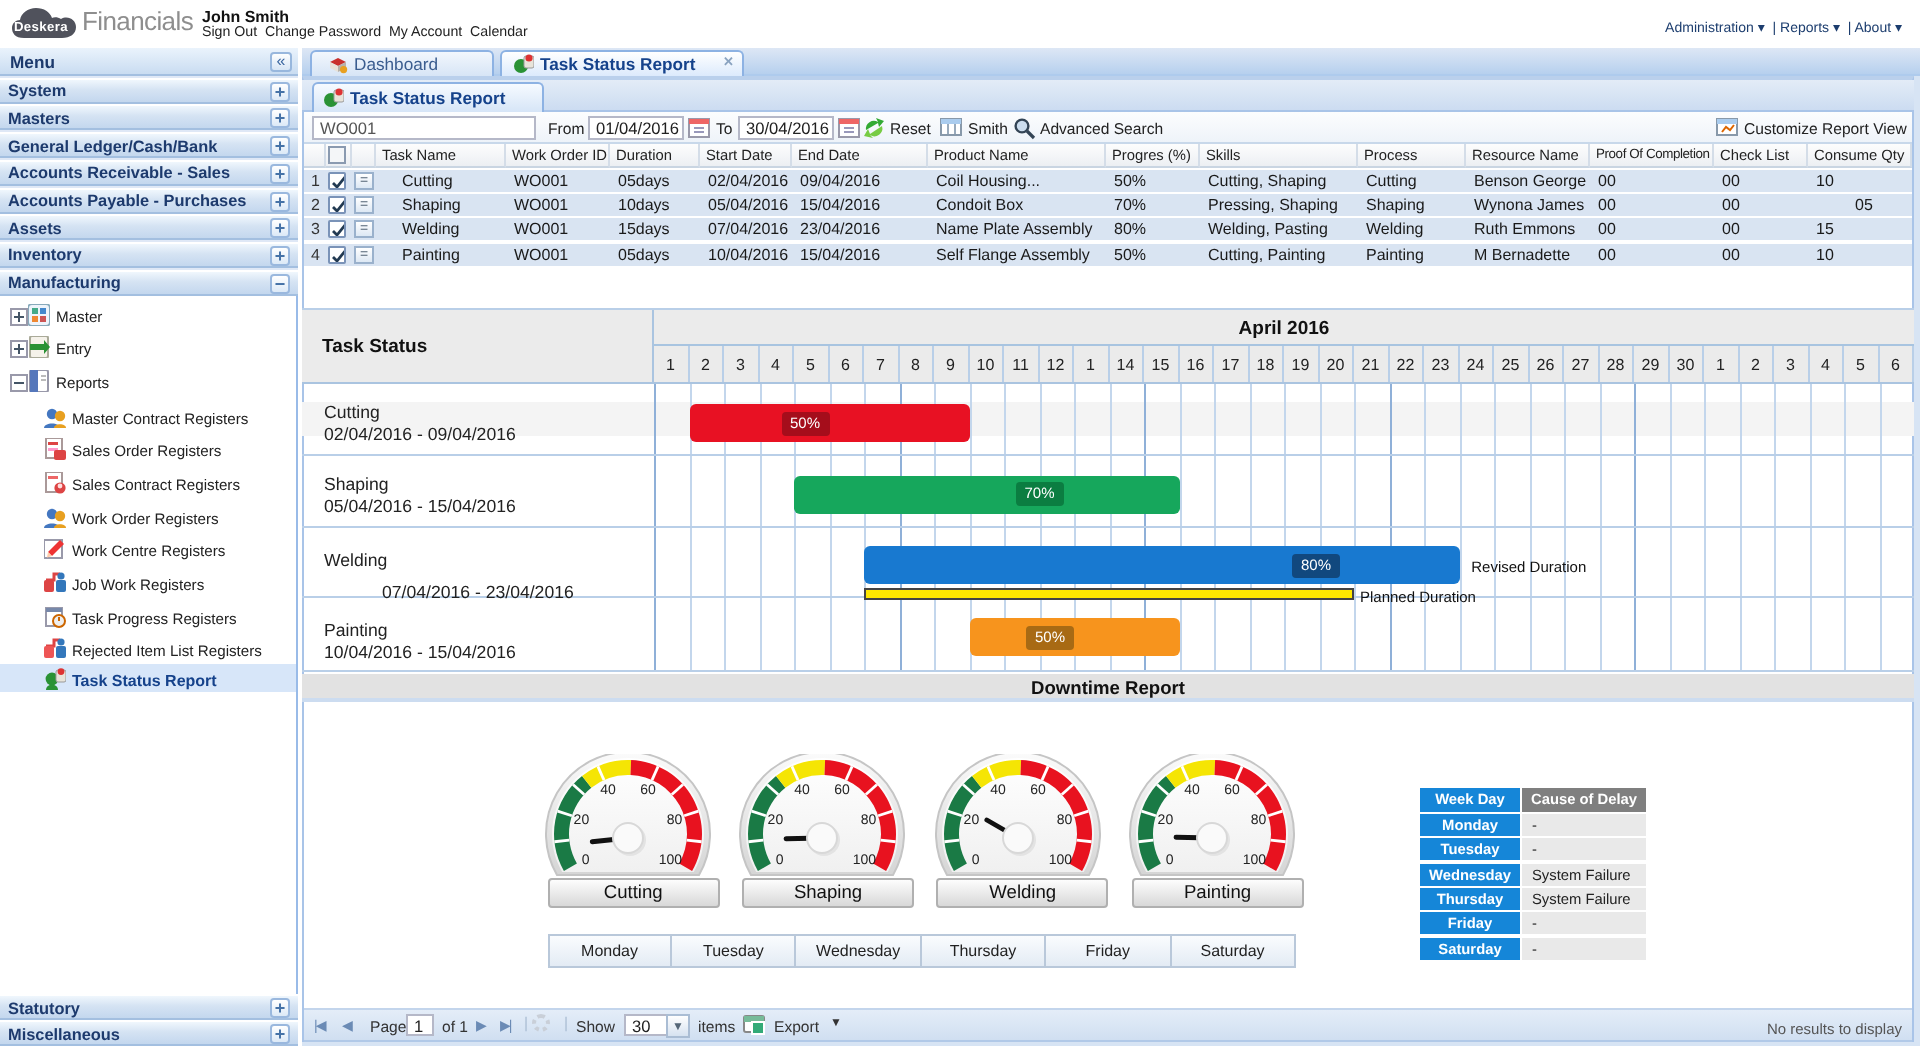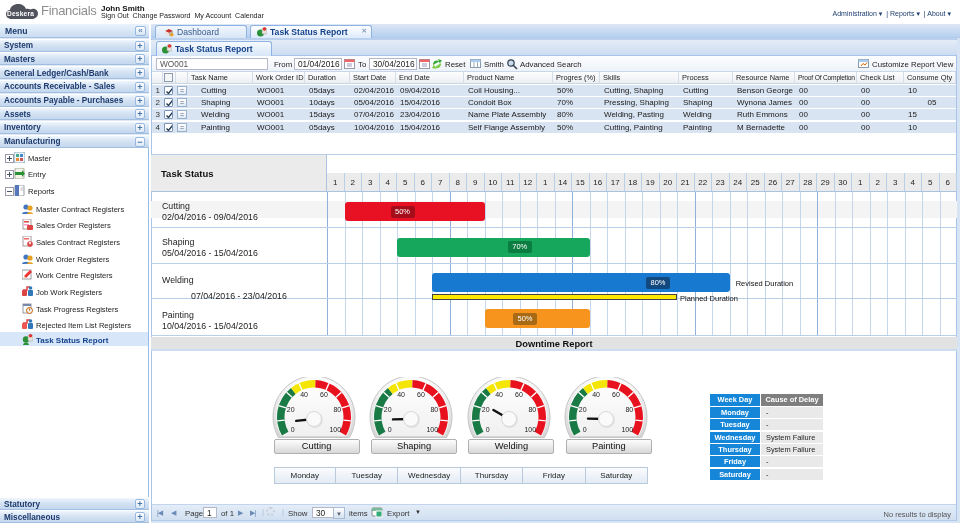--- a/index.html
+++ b/index.html
@@ -362,20 +362,21 @@
         <div class="gc" style="left: 581px; width: 62px;">M Bernadette</div>
         <div class="gc" style="left: 643px; width: 62px;">00</div>
         <div class="gc" style="left: 705px; width: 47px;">00</div>
         <div class="gc" style="left: 752px; width: 52px;">10</div>
       </div>
     </div>
   <div class="abs" id="gantt">
       <div style="position: absolute; left: 0px; top: 0px; width: 176px; height: 37.5px; background: rgb(235, 235, 235); border-right: 1px solid rgb(170, 196, 224); border-bottom: 1px solid rgb(170, 196, 224);">
         <div style="position:absolute;left:10px;top:13px;font-size:9.5px;font-weight:bold;color:#111">Task Status</div>
       </div>
+      <div style="position: absolute; left: 176px; top: 0px; width: 630px; height: 18.5px; background: rgb(235, 235, 235); border-bottom: 1px solid rgb(168, 196, 224); text-align: center; font-size: 9.5px; font-weight: bold; color: rgb(17, 17, 17); line-height: 19px;">April 2016</div>
       <div style="position: absolute; left: 176px; top: 18.5px; width: 630px; height: 19px; background: rgb(235, 235, 235); border-bottom: 1px solid rgb(170, 196, 224);">
         <div class="dn" style="left: 0px; width: 17.5px; border-right: 1px solid rgb(185, 207, 232); height: 18px;">1</div>
         <div class="dn" style="left: 17.5px; width: 17.5px; border-right: 1px solid rgb(185, 207, 232); height: 18px;">2</div>
         <div class="dn" style="left: 35px; width: 17.5px; border-right: 1px solid rgb(185, 207, 232); height: 18px;">3</div>
         <div class="dn" style="left: 52.5px; width: 17.5px; border-right: 1px solid rgb(185, 207, 232); height: 18px;">4</div>
         <div class="dn" style="left: 70px; width: 17.5px; border-right: 1px solid rgb(185, 207, 232); height: 18px;">5</div>
         <div class="dn" style="left: 87.5px; width: 17.5px; border-right: 1px solid rgb(185, 207, 232); height: 18px;">6</div>
         <div class="dn" style="left: 105px; width: 17.5px; border-right: 1px solid rgb(185, 207, 232); height: 18px;">7</div>
         <div class="dn" style="left: 122.5px; width: 17.5px; border-right: 1px solid rgb(185, 207, 232); height: 18px;">8</div>
         <div class="dn" style="left: 140px; width: 17.5px; border-right: 1px solid rgb(185, 207, 232); height: 18px;">9</div>

